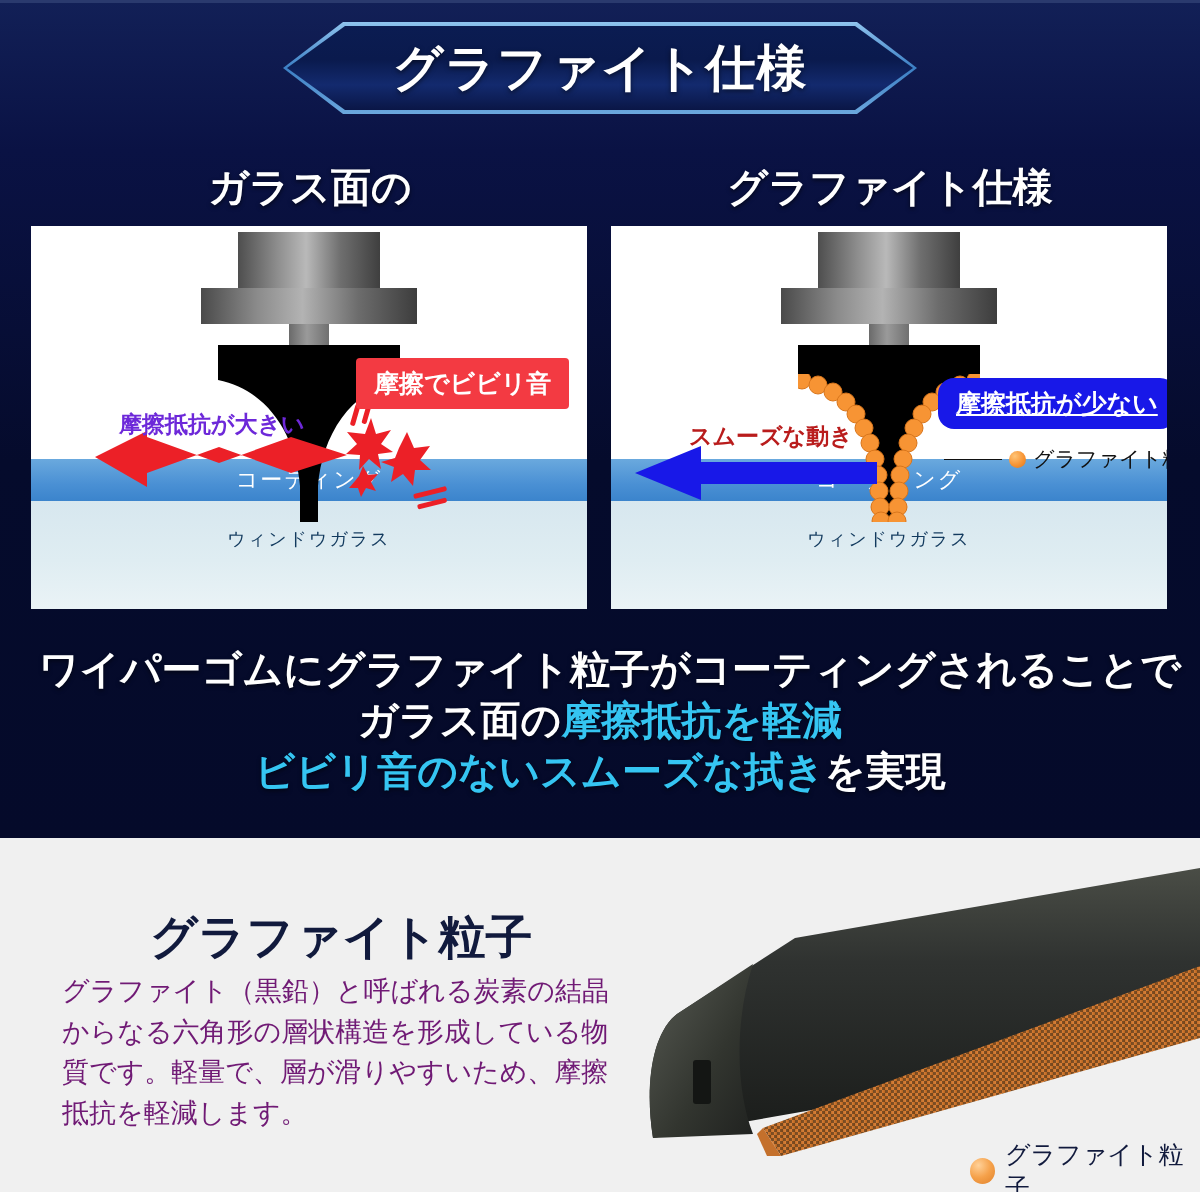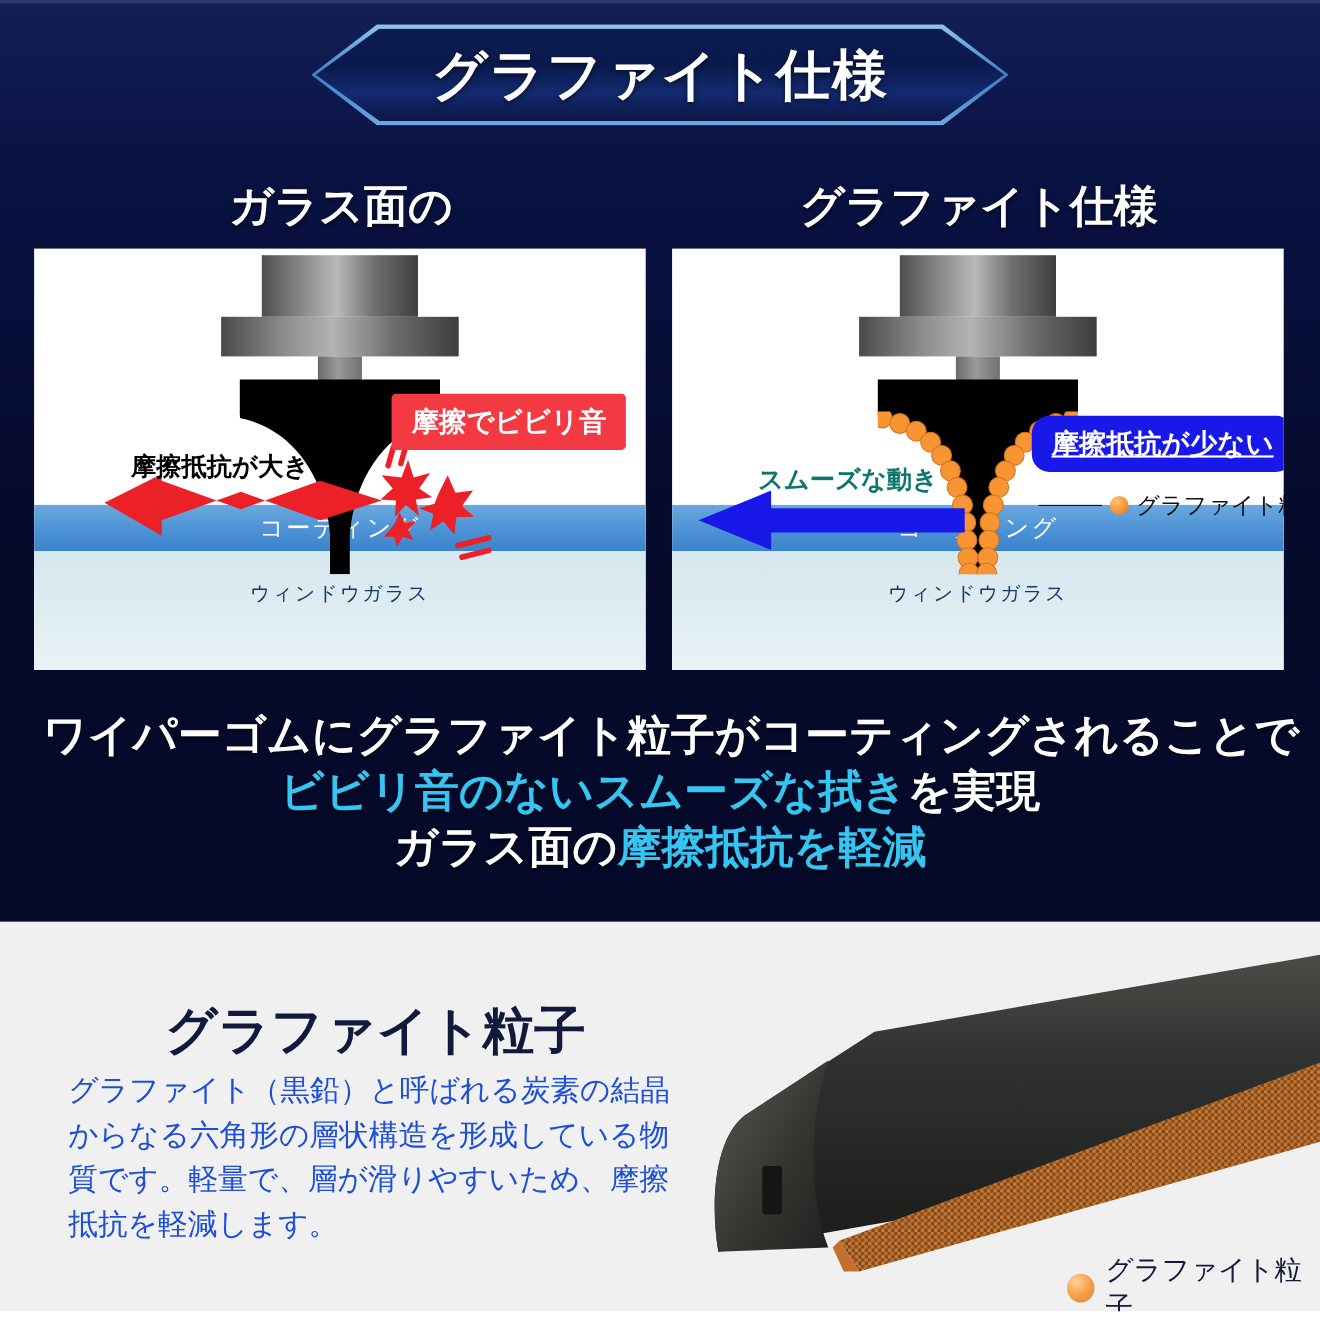--- a/index.html
+++ b/index.html
@@ -160,22 +160,22 @@
   #badge-noise    { left: 325px; top: 132px; }
   #badge-lowfric  { left: 327px; top: 152px; text-decoration: underline; }
 
   
   .arrow-label {
     position: absolute;
     font-size: 23px;
     font-weight: bold;
     white-space: nowrap;
   }
-  #label-highfric { left: 88px; top: 183px; color: #000000; }
-  #label-smooth   { left: 78px; top: 195px; color: #0f766e; }
+  #label-highfric { left: 88px; top: 183px; color: #6d28d9; }
+  #label-smooth   { left: 78px; top: 195px; color: #b91c1c; }
 
   
   .arrow-svg { position: absolute; }
   #arrow-red  { left: 60px; top: 203px; }
   #arrow-blue { left: 20px; top: 218px; }
 
   
   #sparks { position: absolute; left: 300px; top: 178px; }
 
   
@@ -229,21 +229,21 @@
     position: absolute;
     left: 150px; top: 68px;
     color: #111a3d;
     font-size: 47px;
     font-weight: bold;
   }
   #bottom-body {
     position: absolute;
     left: 62px; top: 133px;
     width: 570px;
-    color: #1d4ed8;
+    color: #701a75;
     font-size: 27px;
     line-height: 1.5;
   }
 
   
   #product-photo {
     position: absolute;
     left: 585px; top: 0;
     width: 615px; height: 362px;
   }
@@ -372,22 +372,22 @@
         <span class="callout-line"></span>
         <span class="callout-dot"></span>
         <span class="callout-text">グラファイト粒子</span>
       </div>
 
       <div class="badge badge-blue" id="badge-lowfric">摩擦抵抗が少ない</div>
     </div>
 
     <div id="description">
       <div class="desc-line" id="desc-line-1">ワイパーゴムにグラファイト粒子がコーティングされることで</div>
+      <div class="desc-line" id="desc-line-2"><span>ガラス面の</span><span class="hl">摩擦抵抗を軽減</span></div>
       <div class="desc-line" id="desc-line-3"><span class="hl">ビビリ音のない</span><span class="hl">スムーズな拭き</span><span>を実現</span></div>
-      <div class="desc-line" id="desc-line-2"><span>ガラス面の</span><span class="hl">摩擦抵抗を軽減</span></div>
     </div>
   </div>
 
   <div class="bottom-section">
 
     <svg id="product-photo" viewBox="0 0 615 362">
       <defs>
         <linearGradient id="rubberG" x1="0" y1="0" x2="0" y2="1">
           <stop offset="0%" stop-color="#4a4d46"></stop>
           <stop offset="35%" stop-color="#2f3230"></stop>

